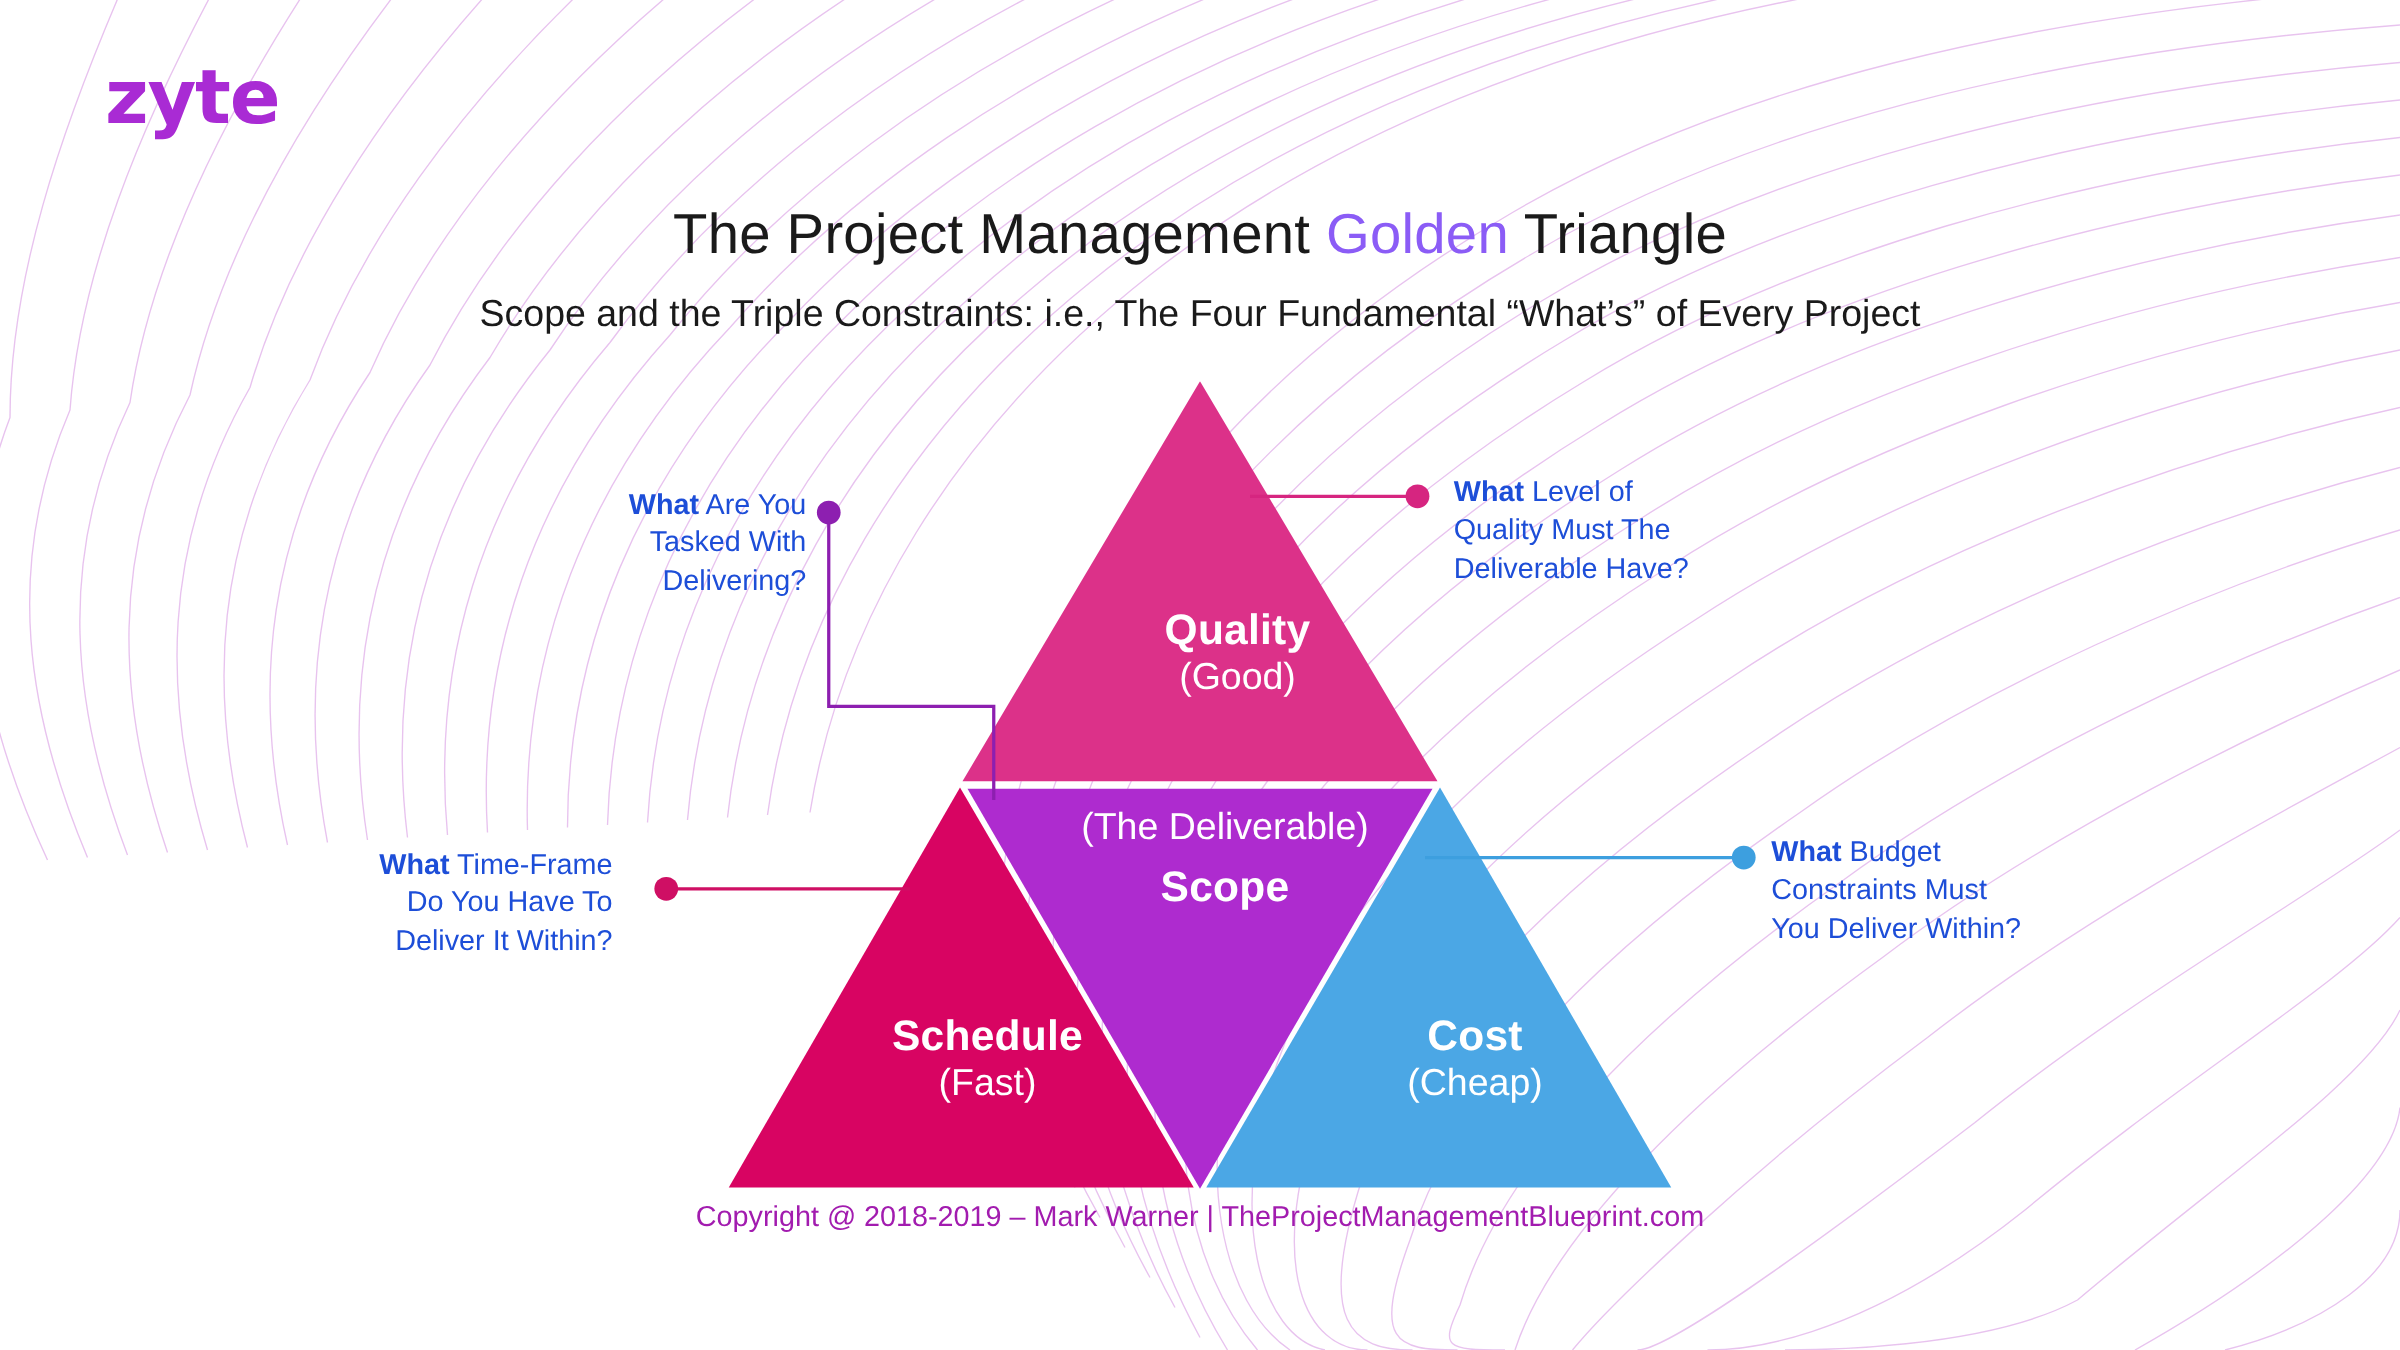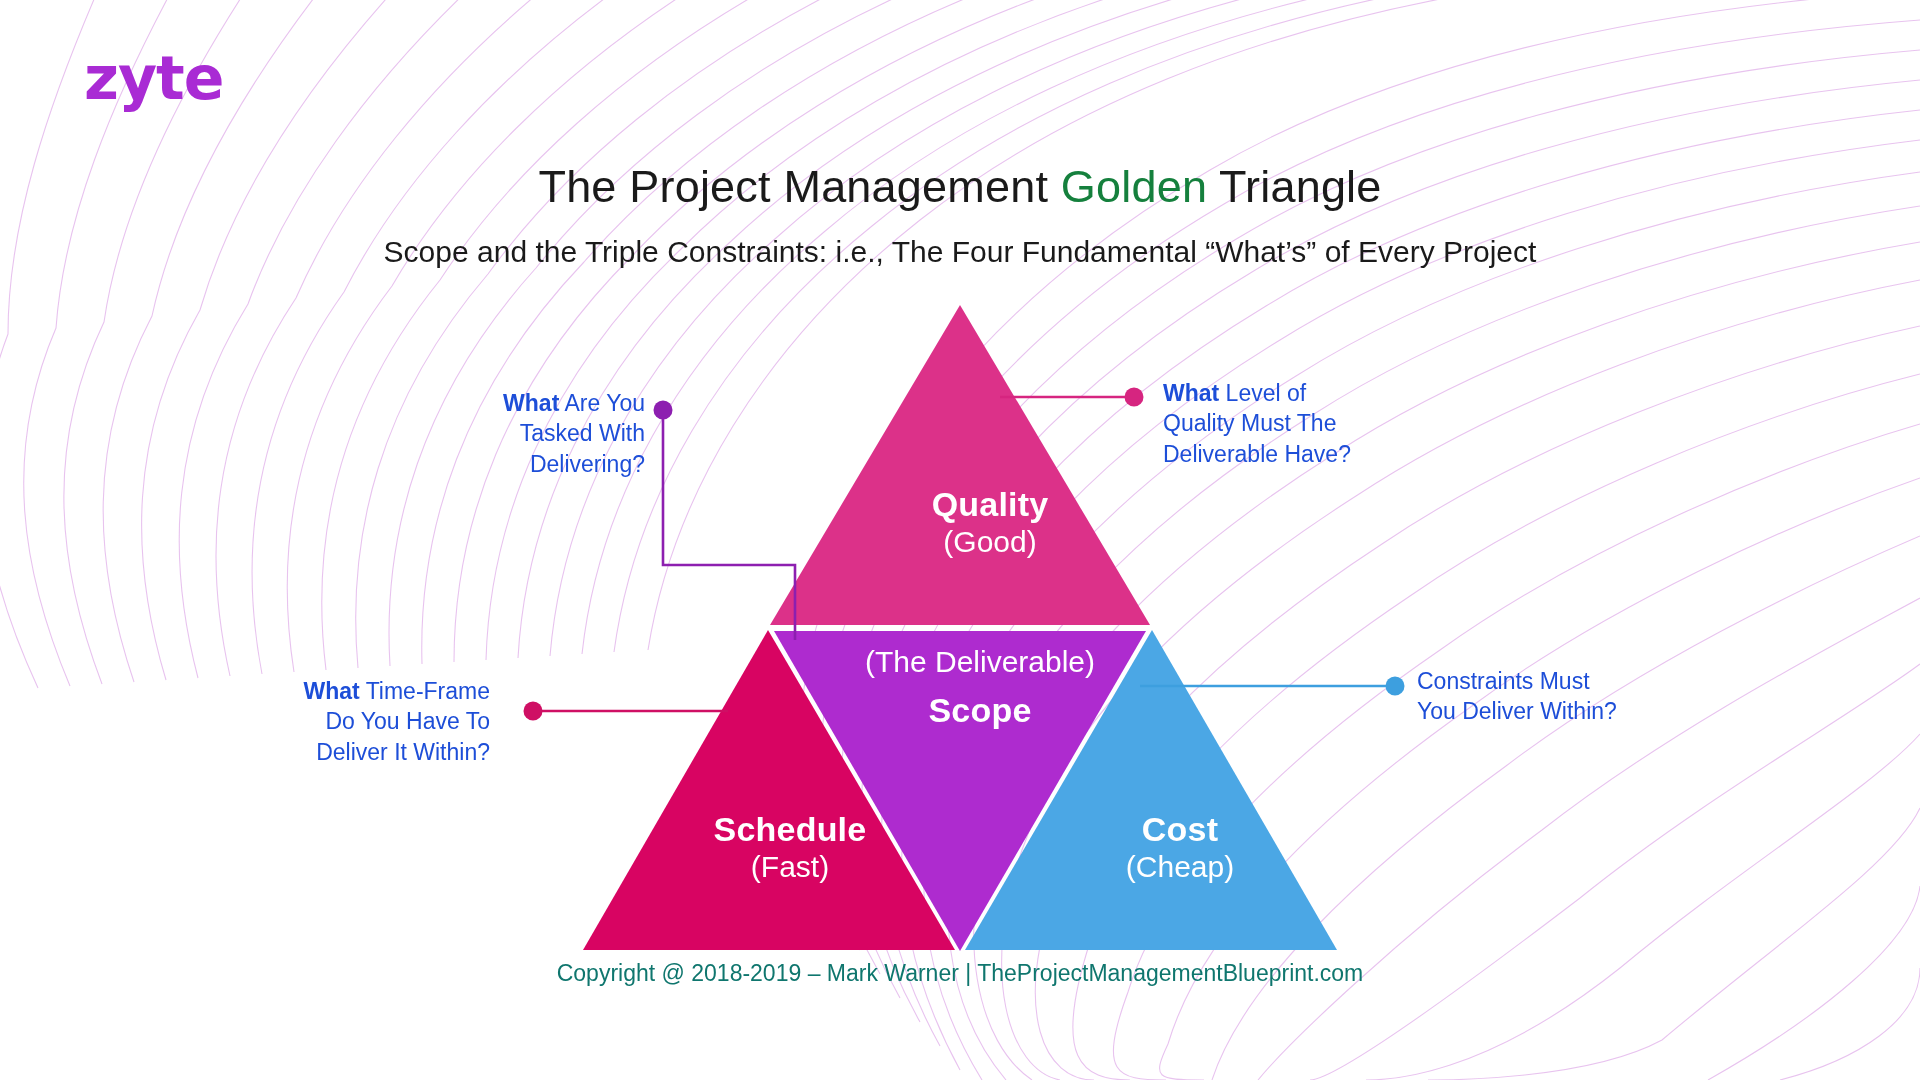--- a/index.html
+++ b/index.html
@@ -49,21 +49,21 @@
     z-index: 5;
   }
   #page-title {
     font-size: 45px;
     font-weight: 400;
     letter-spacing: 0.2px;
     color: #1a1a1a;
     line-height: 1.1;
     white-space: nowrap;
   }
-  #page-title .accent { color: #15803d; }
+  #page-title .accent { color: #8b5cf6; }
   #page-subtitle {
     margin-top: 22px;
     font-size: 30px;
     font-weight: 400;
     color: #1a1a1a;
     line-height: 1.2;
     white-space: nowrap;
   }
 
   
@@ -132,21 +132,21 @@
   #callout-cost     { left: 1417px; top: 666px;  width: 360px; }
 
   
   #footer-credit {
     position: absolute;
     left: 0;
     top: 960px;
     width: 1920px;
     text-align: center;
     font-size: 23px;
-    color: #0f766e;
+    color: #a21caf;
     font-weight: 400;
     z-index: 5;
     white-space: nowrap;
   }
 </style>
 </head>
 <body>
 
 <svg id="bg-swirls" viewBox="0 0 1920 1080" preserveAspectRatio="none" aria-hidden="true">
   <g fill="none" stroke="#e4b9ec" stroke-width="1.1" opacity="0.85">
@@ -269,17 +269,18 @@
   <div>Deliverable Have?</div>
 </div>
 
 <div class="callout right-align" id="callout-schedule">
   <div><b>What</b><span> Time-Frame</span></div>
   <div>Do You Have To</div>
   <div>Deliver It Within?</div>
 </div>
 
 <div class="callout left-align" id="callout-cost">
+  <div><b>What</b><span> Budget</span></div>
   <div>Constraints Must</div>
   <div>You Deliver Within?</div>
 </div>
 
 <div id="footer-credit">Copyright @ 2018-2019 – Mark Warner | TheProjectManagementBlueprint.com</div>
 
 </body></html>

